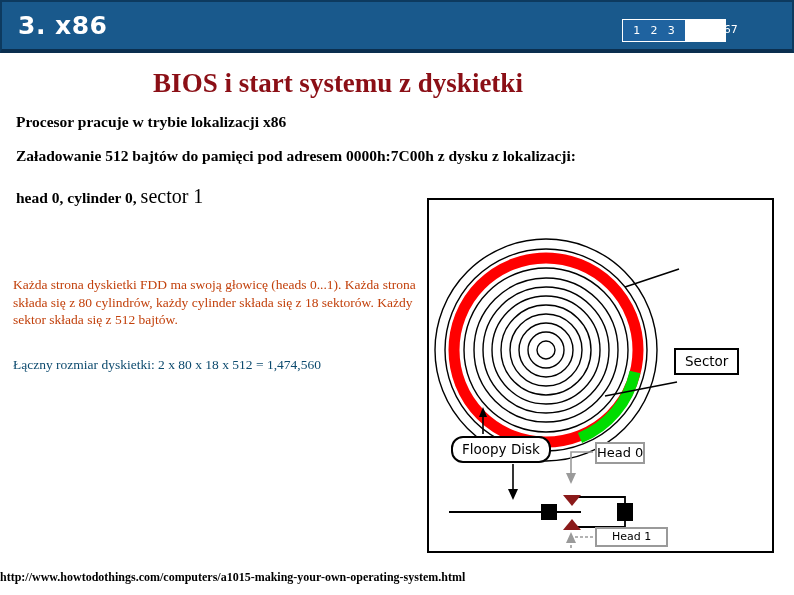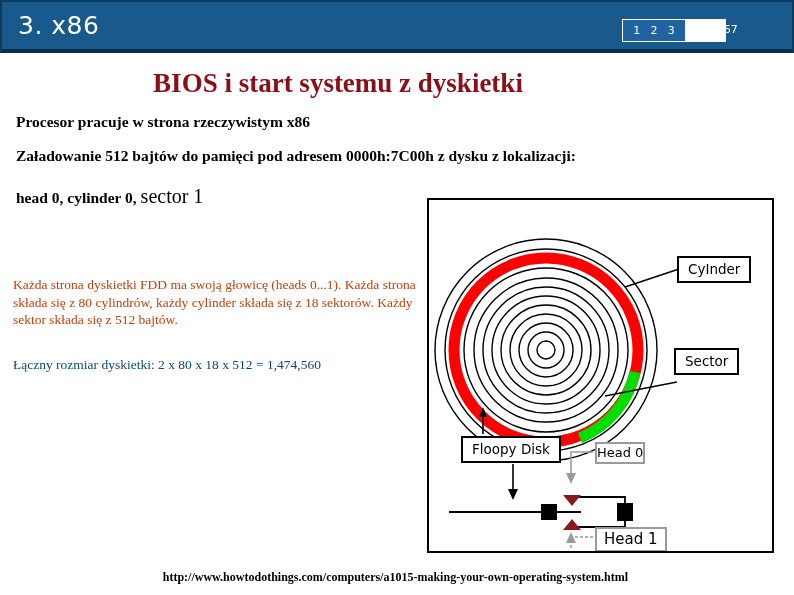--- a/index.html
+++ b/index.html
@@ -28,21 +28,21 @@
     border-bottom: 4px solid #0b2f4f;
     box-sizing: border-box;
   }
   #slide-section-title {
     position: absolute;
     left: 16px;
     top: 9px;
     color: #ffffff;
     font-family: "DejaVu Sans", sans-serif;
     font-size: 25px;
-    font-weight: 400;
+    font-weight: 700;
     letter-spacing: 0.5px;
     white-space: nowrap;
   }
 
   
   #nav-progress {
     position: absolute;
     left: 620px;
     top: 17px;
     width: 104px;
@@ -160,31 +160,31 @@
     padding: 4px 9px;
     white-space: nowrap;
     box-sizing: border-box;
     line-height: 1.1;
   }
   .diagram-label.gray {
     border: 2px solid #9a9a9a;
   }
   #label-cylinder { left: 248px;  top: 56px; }
   #label-sector   { left: 245px;  top: 148px; }
-  #label-floppy   { left: 32px;   top: 236px; }
+  #label-floppy   { left: 22px;   top: 236px; border-radius: 12px; }
   #label-head0    { left: 166px;  top: 242px; padding: 2px 0; font-size: 13px; }
-  #label-head1    { left: 166px;  top: 327px; padding: 2px 7px; font-size: 15px; }
+  #label-head1    { left: 166px;  top: 327px; padding: 2px 15px; font-size: 11px; }
 
   
   #footer-url {
     position: absolute;
     left: 0;
     top: 570px;
     width: 628px;
-    text-align: right;
+    text-align: left;
     color: #000000;
     font-family: "Liberation Serif", "DejaVu Serif", serif;
     font-weight: bold;
     font-size: 12px;
     white-space: nowrap;
   }
 </style>
 </head>
 <body>
 
@@ -197,21 +197,21 @@
       <span>2</span>
       <span>3</span>
     </div>
   </div>
 
   <div id="slide-counter">36/67</div>
 </div>
 
 <div id="slide-title">BIOS i start systemu z dyskietki</div>
 
-<div class="body-line" id="line-realmode">Procesor pracuje w strona rzeczywistym x86</div>
+<div class="body-line" id="line-realmode">Procesor pracuje w trybie lokalizacji x86</div>
 
 <div class="body-line" id="line-load">Załadowanie 512 bajtów do pamięci pod adresem 0000h:7C00h z dysku z lokalizacji:</div>
 
 <div class="body-line" id="line-chs"><span>head 0, cylinder 0, </span><span class="chs-big">sector 1</span></div>
 
 <div id="para-desc">Każda strona dyskietki FDD ma swoją głowicę (heads 0...1). Każda strona składa się z 80 cylindrów, każdy cylinder składa się z 18 sektorów. Każdy sektor składa się z 512 bajtów.</div>
 
 <div id="para-total">Łączny rozmiar dyskietki:  2 x 80 x 18 x 512 = 1,474,560</div>
 
 <div id="diagram">
@@ -255,20 +255,19 @@
     <polygon points="134,295 152,295 143,306" fill="#8b1a1a"></polygon>
     <polygon points="134,330 152,330 143,319" fill="#8b1a1a"></polygon>
 
     <path d="M 164 252 L 142 252 L 142 276" fill="none" stroke="#9a9a9a" stroke-width="1.6"></path>
     <polygon points="142,284 137,273 147,273" fill="#9a9a9a"></polygon>
 
     <path d="M 164 337 L 142 337 L 142 348" fill="none" stroke="#9a9a9a" stroke-width="1.6" stroke-dasharray="3 2"></path>
     <polygon points="142,332 137,343 147,343" fill="#9a9a9a"></polygon>
   </svg>
 
-  <div class="diagram-label" id="label-cylinder">CyInder</div>
   <div class="diagram-label" id="label-sector">Sector</div>
   <div class="diagram-label" id="label-floppy">Floopy Disk</div>
   <div class="diagram-label gray" id="label-head0">Head 0</div>
   <div class="diagram-label gray" id="label-head1">Head 1</div>
 </div>
 
 <div id="footer-url">http://www.howtodothings.com/computers/a1015-making-your-own-operating-system.html</div>
 
 </body></html>

